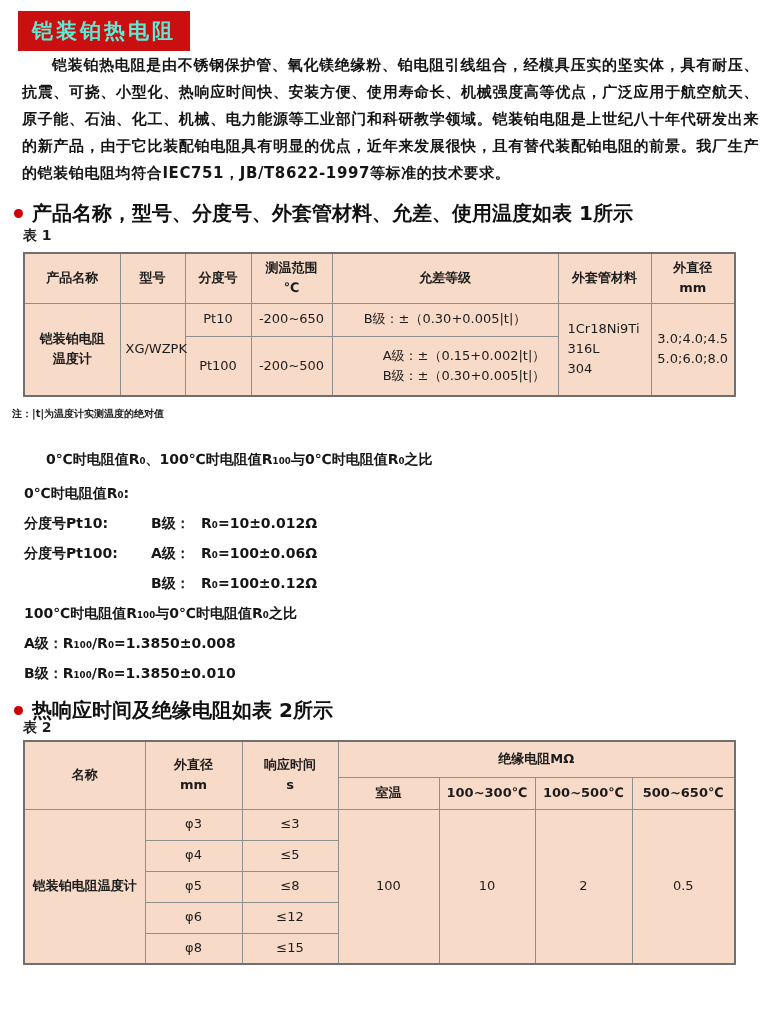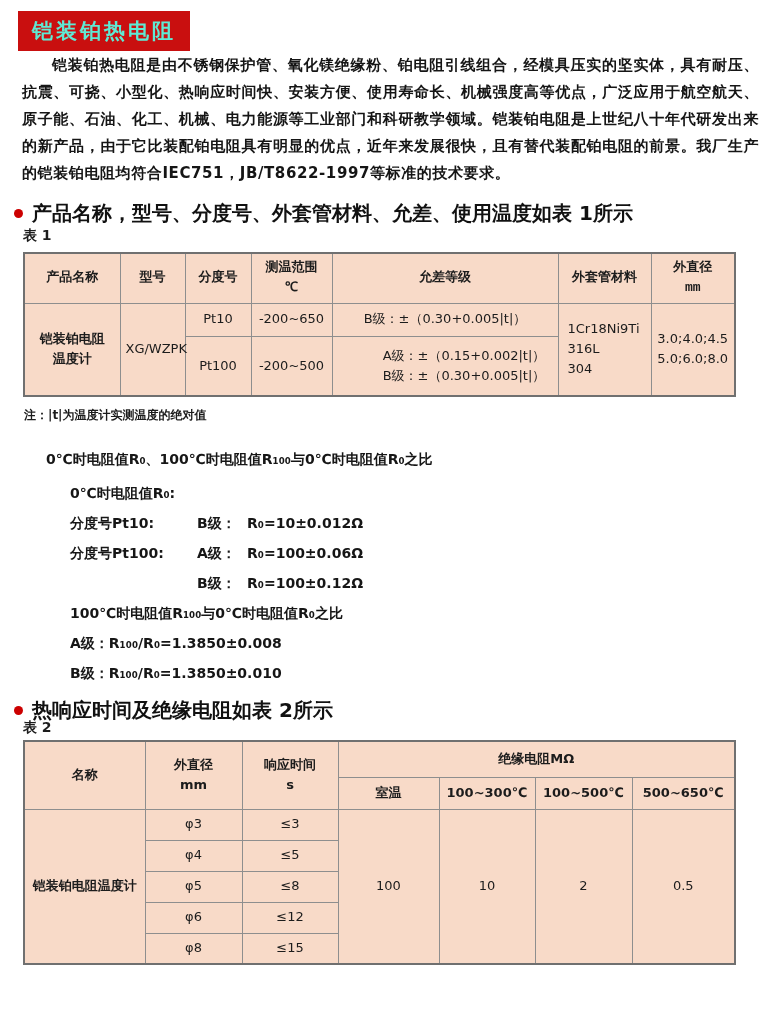--- a/index.html
+++ b/index.html
@@ -84,47 +84,47 @@
     background: #f8dac8;
     text-align: center;
     vertical-align: middle;
     font-size: 13px;
     font-weight: normal;
     padding: 2px 5px;
     line-height: 1.55;
   }
   th { font-weight: bold; }
   .bold { font-weight: bold; }
-  .t1 .hdr  { height: 50px; font-family: Liberation Mono, monospace; }
+  .t1 .hdr  { height: 50px; }
   .t1 .row1 { height: 33px; }
   .t1 .row2 { height: 60px; }
   .t2 .h1 { height: 36px; }
   .t2 .h2 { height: 32px; }
   .t2 .br { height: 31px; }
   .cell-left { text-align: left; padding-left: 9px; }
   .inner-left { display: inline-block; text-align: left; margin-left: 38px; }
   .two-line span { display: block; }
   .note-abs {
     position: absolute;
-    left: 24px;
+    left: 12px;
     top: 407px;
-    font-size: 12px;
+    font-size: 10px;
     font-weight: bold;
   }
   .notes {
     position: absolute;
     left: 24px;
     top: 444px;
     font-size: 14px;
     font-weight: bold;
     line-height: 30px;
     color: #161616;
   }
   .notes .ratio-intro { margin-left: 22px; margin-bottom: 4px; }
-  .notes .ind { margin-left: 46px; }
+  .notes .ind { }
   .grade-row .lbl { display: inline-block; width: 127px; }
   .grade-row .grd { display: inline-block; width: 50px; }
 </style>
 </head>
 <body>
 
 <div class="page">
 
   <div class="banner">铠装铂热电阻</div>
 

